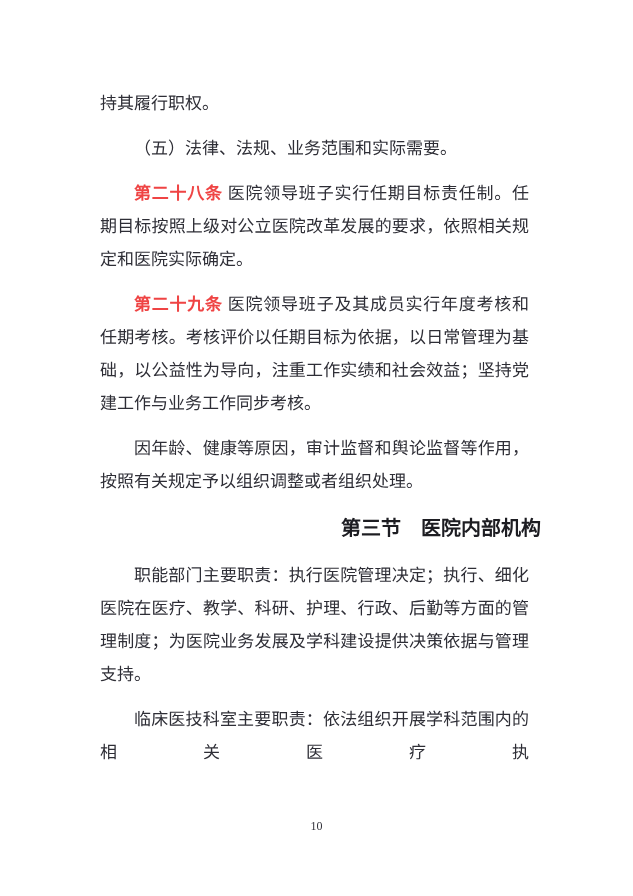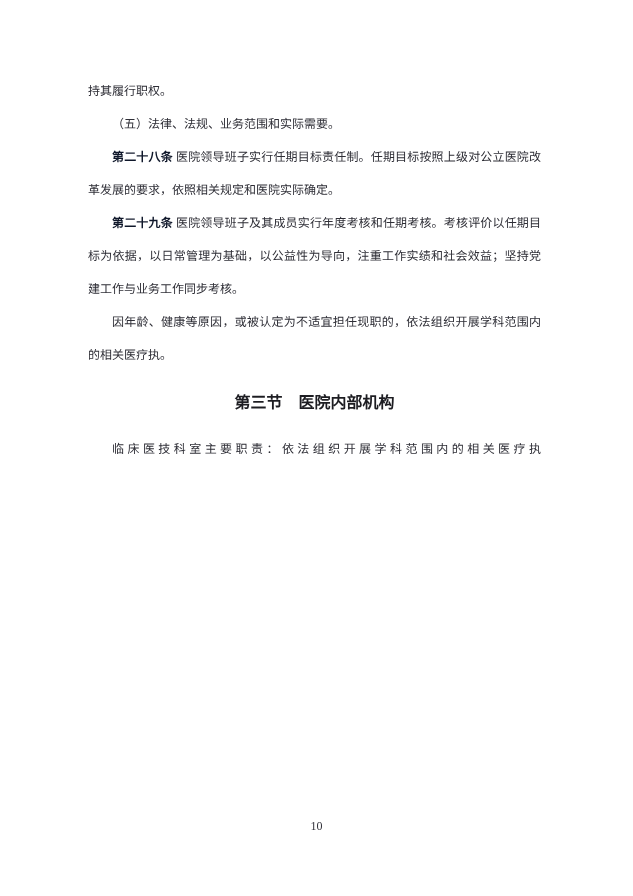--- a/index.html
+++ b/index.html
@@ -16,44 +16,44 @@
     font-family: "Liberation Serif", "DejaVu Serif", serif;
     color: #2e2e36;
   }
   .content {
     position: absolute;
     top: 75px;
     left: 88px;
     width: 453px;
   }
   .para {
-    margin: 0;
-    font-size: 12px;
+    margin: 12px;
+    font-size: 17px;
     line-height: 33px;
     text-align: justify;
     text-justify: inter-ideograph;
     word-break: break-all;
     overflow-wrap: anywhere;
   }
   .para.indent {
     text-indent: 2em;
   }
   .para.force-justify {
     text-align-last: justify;
   }
   .para b {
     font-weight: bold;
-    color: #0f172a;
+    color: #ef4444;
   }
   .section-heading {
     margin: 14px 0 14px 0;
-    font-size: 16px;
+    font-size: 20px;
     line-height: 33px;
     font-weight: bold;
-    text-align: center;
+    text-align: right;
     color: #1d1d22;
   }
   .footer {
     position: absolute;
     left: 0;
     right: 0;
     bottom: 62px;
     text-align: center;
     font-size: 12px;
     line-height: 16px;
@@ -67,25 +67,26 @@
   <div class="content">
 
     <p class="para"><b></b> <span>持其履行职权。</span></p>
 
     <p class="para indent"><b></b> <span>（五）法律、法规、业务范围和实际需要。</span></p>
 
     <p class="para indent"><b>第二十八条</b> <span>医院领导班子实行任期目标责任制。任期目标按照上级对公立医院改革发展的要求，依照相关规定和医院实际确定。</span></p>
 
     <p class="para indent"><b>第二十九条</b> <span>医院领导班子及其成员实行年度考核和任期考核。考核评价以任期目标为依据，以日常管理为基础，以公益性为导向，注重工作实绩和社会效益；坚持党建工作与业务工作同步考核。</span></p>
 
-    <p class="para indent"><b></b> <span>因年龄、健康等原因，或被认定为不适宜担任现职的，依法组织开展学科范围内的相关医疗执。</span></p>
+    <p class="para indent"><b></b> <span>因年龄、健康等原因，审计监督和舆论监督等作用，按照有关规定予以组织调整或者组织处理。</span></p>
 
 
     <h2 class="section-heading">第三节　医院内部机构</h2>
 
 
+    <p class="para indent"><b></b> <span>职能部门主要职责：执行医院管理决定；执行、细化医院在医疗、教学、科研、护理、行政、后勤等方面的管理制度；为医院业务发展及学科建设提供决策依据与管理支持。</span></p>
 
     <p class="para indent force-justify"><b></b> <span>临床医技科室主要职责：依法组织开展学科范围内的相关医疗执</span></p>
 
   </div>
 
   <div class="footer">10</div>
 </div>
 
 </body></html>

